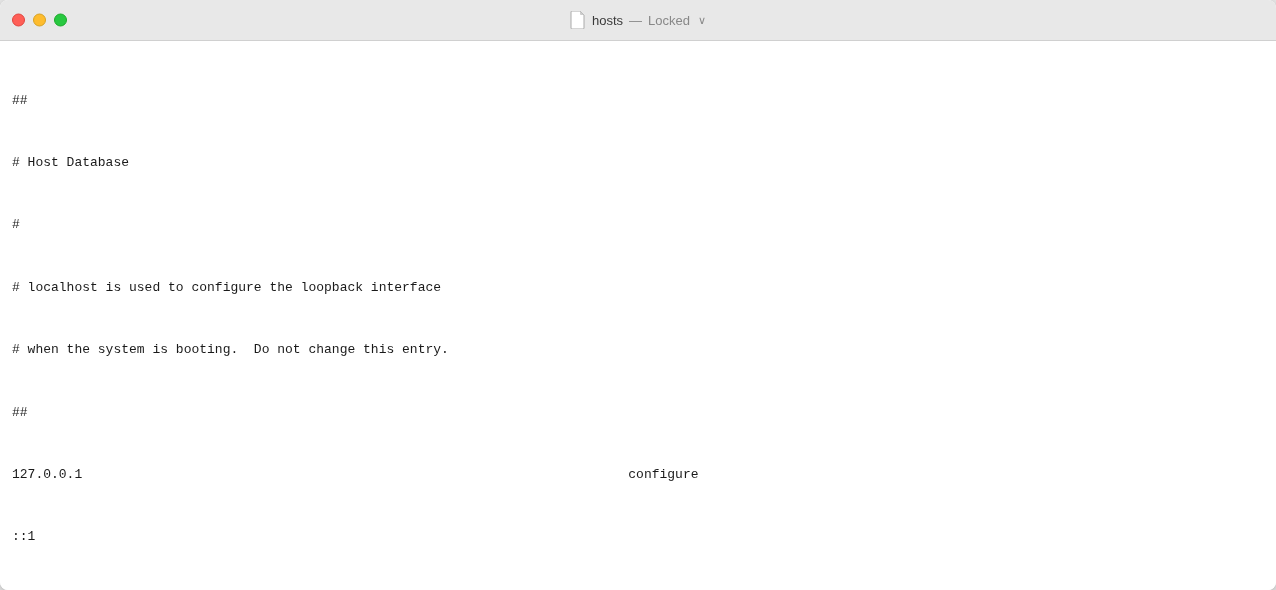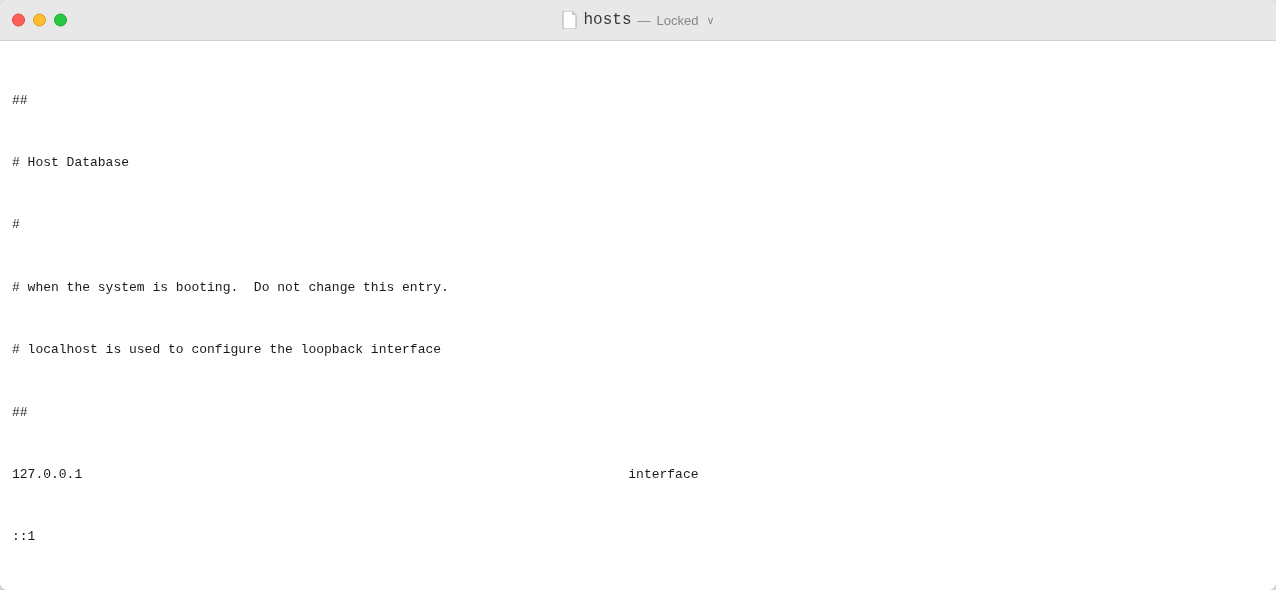--- a/index.html
+++ b/index.html
@@ -84,24 +84,23 @@
       align-items: center;
       justify-content: center;
     }
 
     .file-icon svg {
       width: 16px;
       height: 18px;
     }
 
     .titlebar-title {
-      font-size: 16px;
+      font-size: 13px;
       color: #3a3a3a;
       font-weight: 500;
-      font-family: Liberation Mono, monospace;
     }
 
     .titlebar-locked {
       font-size: 13px;
       color: #888;
       font-weight: 400;
     }
 
     .titlebar-chevron {
       font-size: 11px;
@@ -151,24 +150,24 @@
       <span class="titlebar-locked">Locked</span>
       <span class="titlebar-chevron">∨</span>
     </div>
   </div>
 
   <div class="content">
     <div class="code-content">
       <span class="line">##</span>
       <span class="line"># Host Database</span>
       <span class="line">#</span>
+      <span class="line"># localhost is used to configure the loopback interface</span>
       <span class="line"># when the system is booting.  Do not change this entry.</span>
-      <span class="line"># localhost is used to configure the loopback interface</span>
       <span class="line">##</span>
-      <span class="line">127.0.0.1                                                                      interface</span>
+      <span class="line">127.0.0.1                                                                      configure</span>
       <span class="line">::1</span>
       
       
       
       
     </div>
   </div>
 </div>
 
 </body></html>

